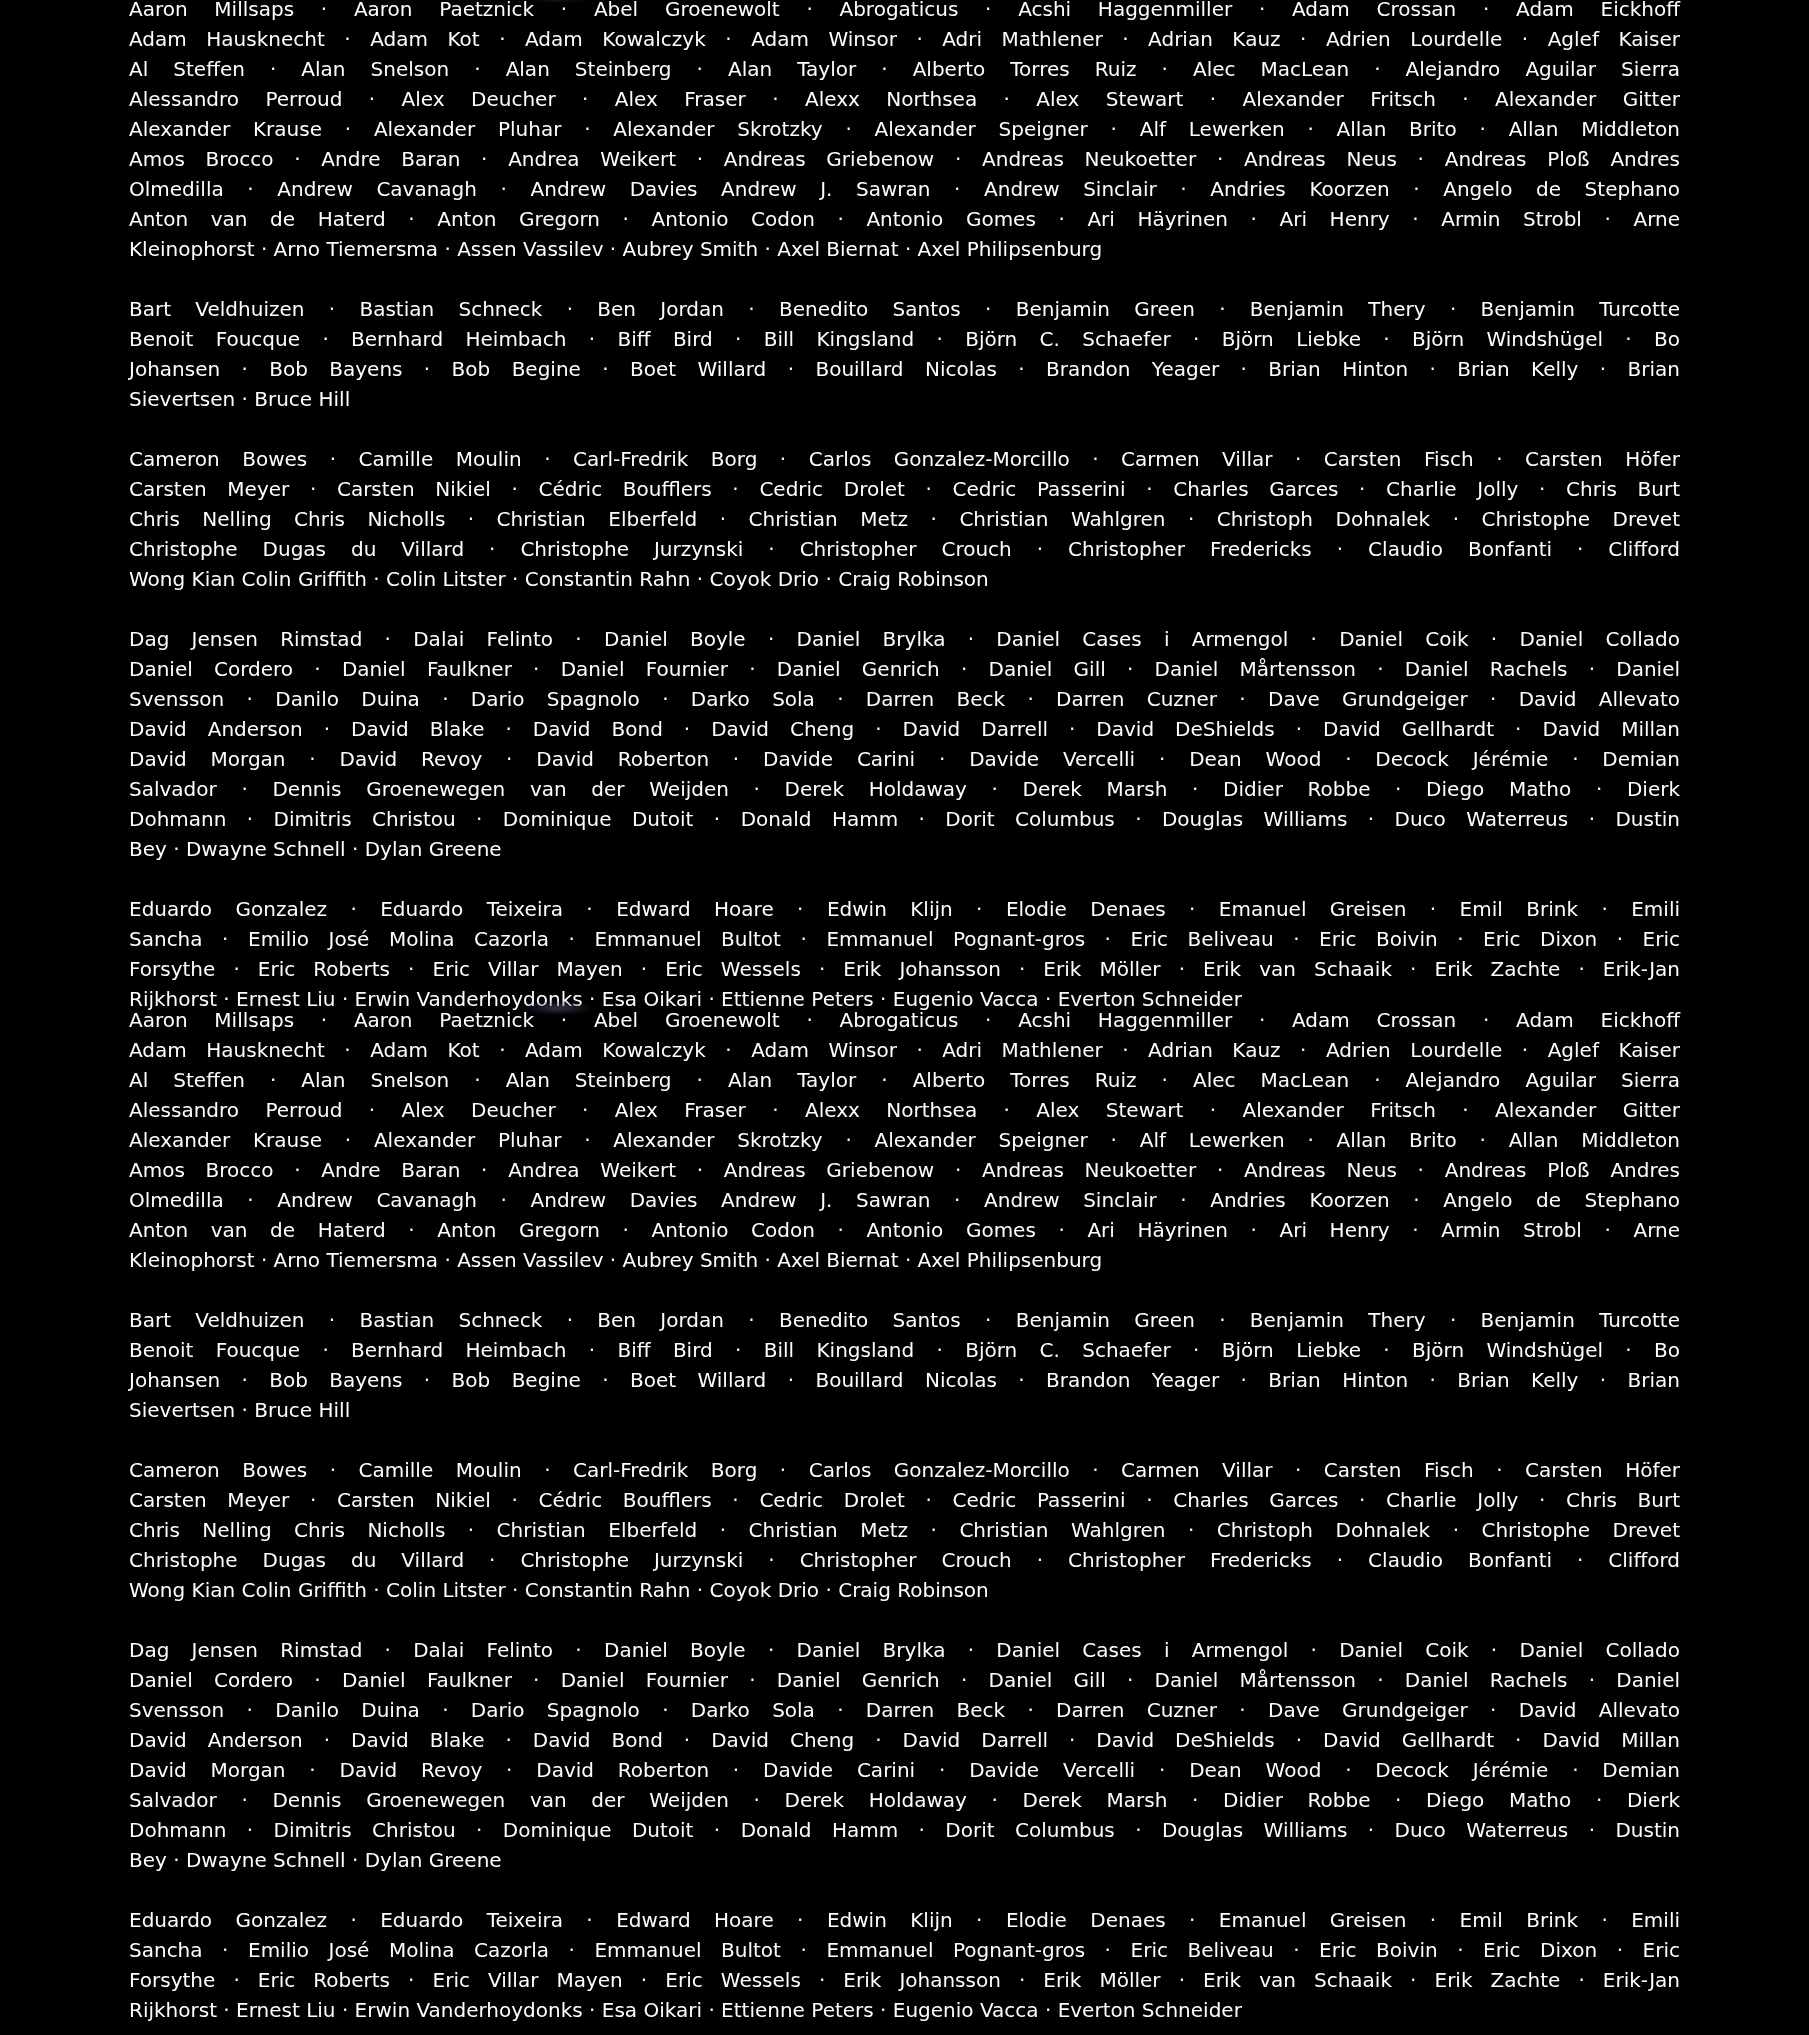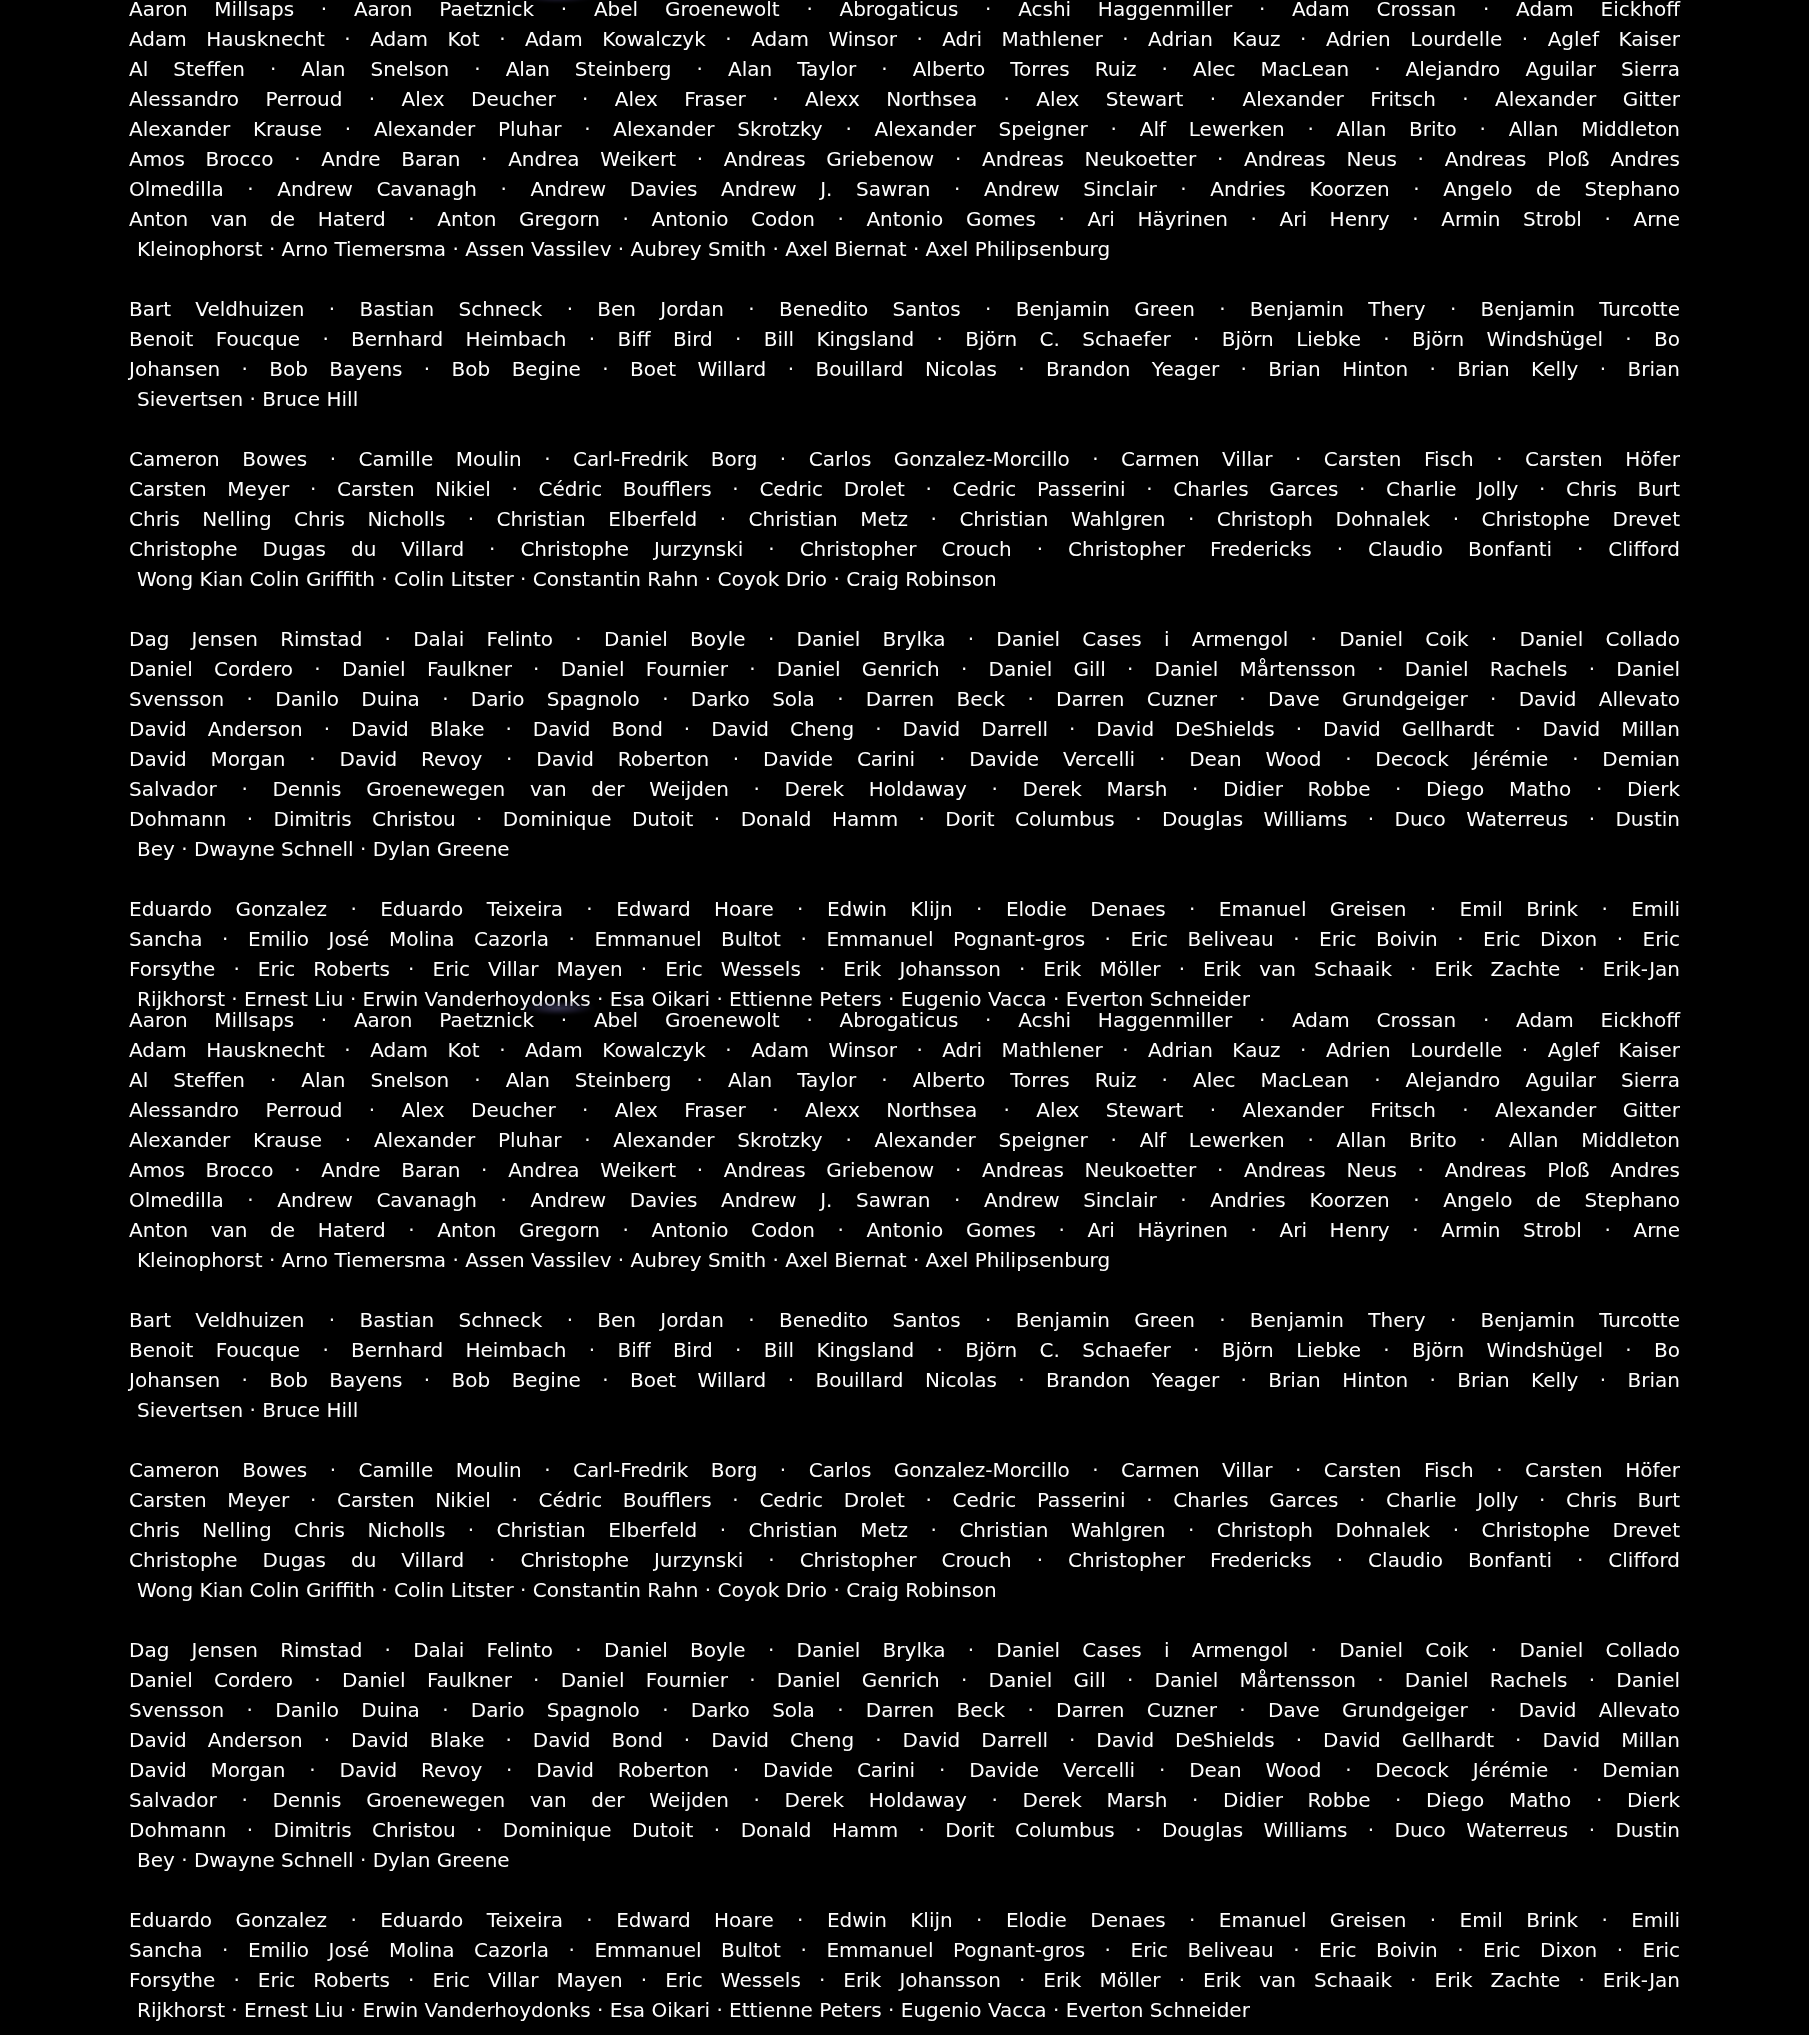--- a/index.html
+++ b/index.html
@@ -51,21 +51,20 @@
     font-size: 20px;
     line-height: 30px;
     font-weight: 400;
     color: #ffffff;
     text-align: justify;
     text-align-last: justify;
     white-space: normal;
   }
   .line.para-end {
     text-align-last: left;
-    margin-left: 8px;
   }
 </style>
 </head>
 <body>
 
 <main class="credits-roll">
     <section class="tile">
       <div class="artifact"></div>
       <div class="tile-inner">
         <div class="paragraph">

